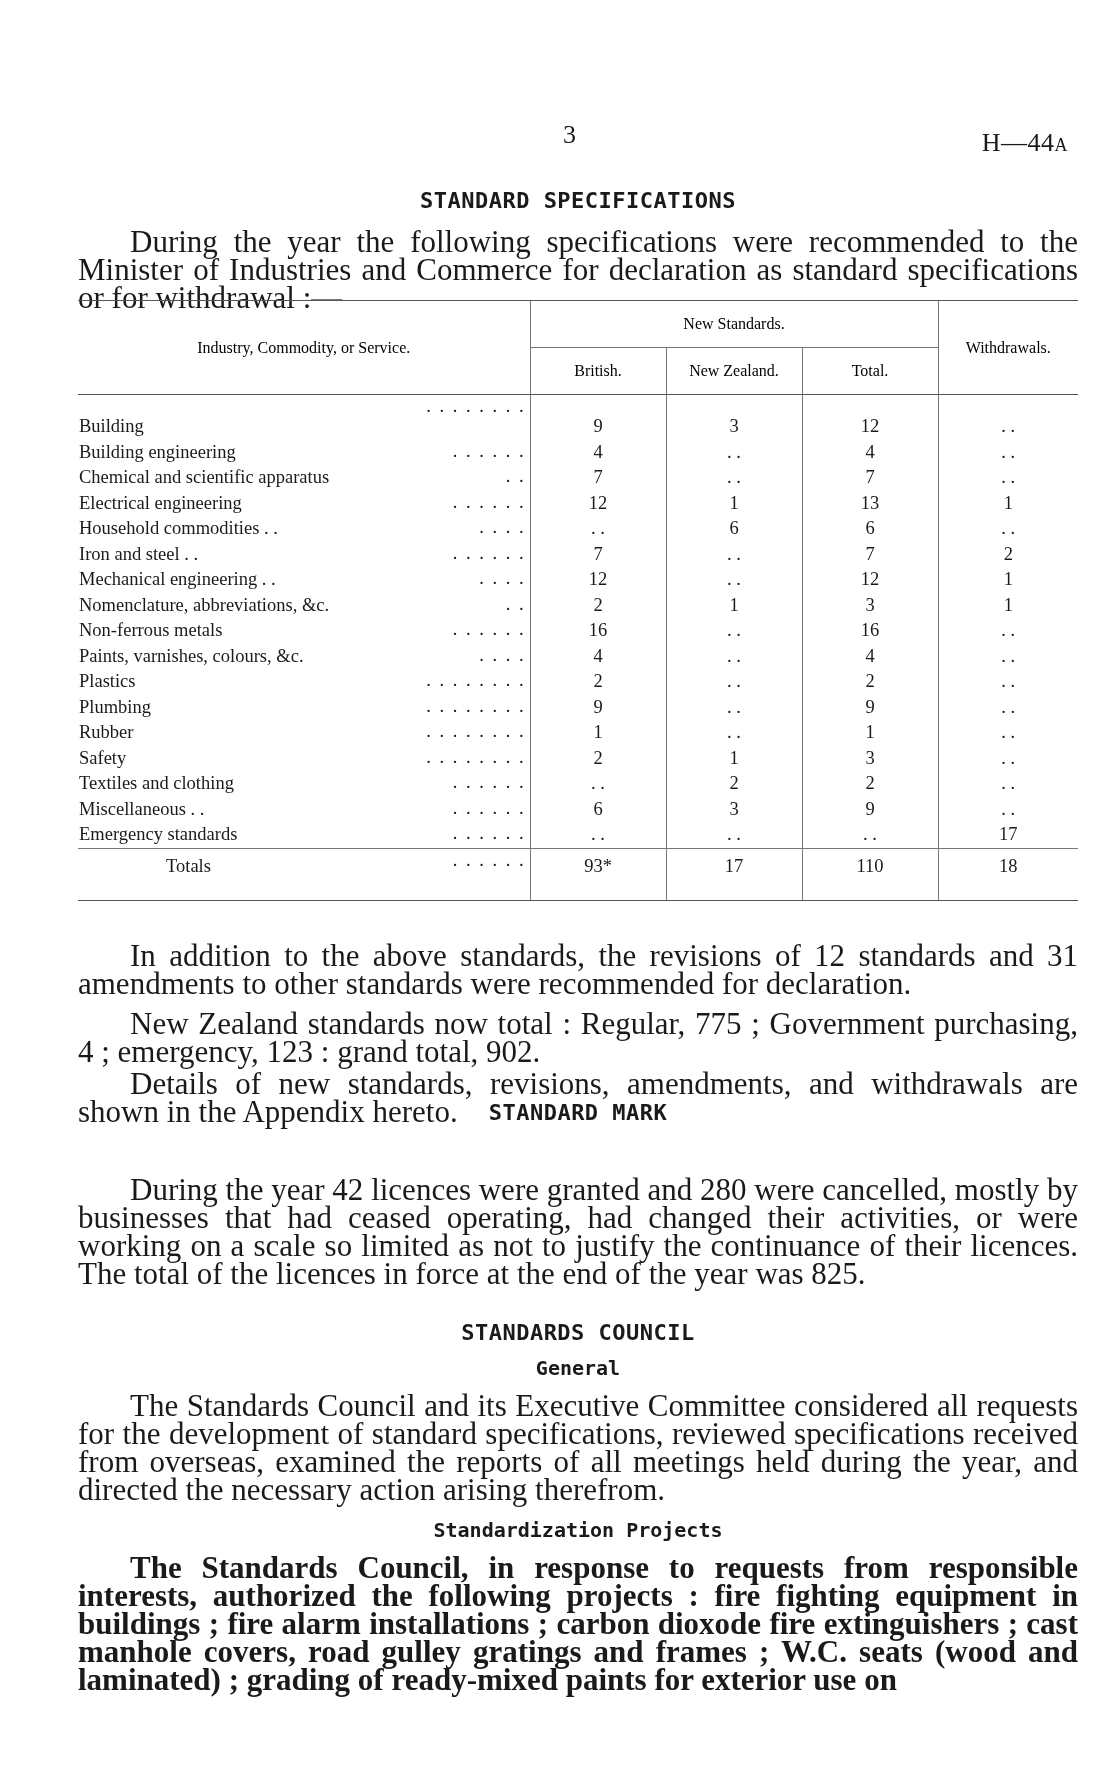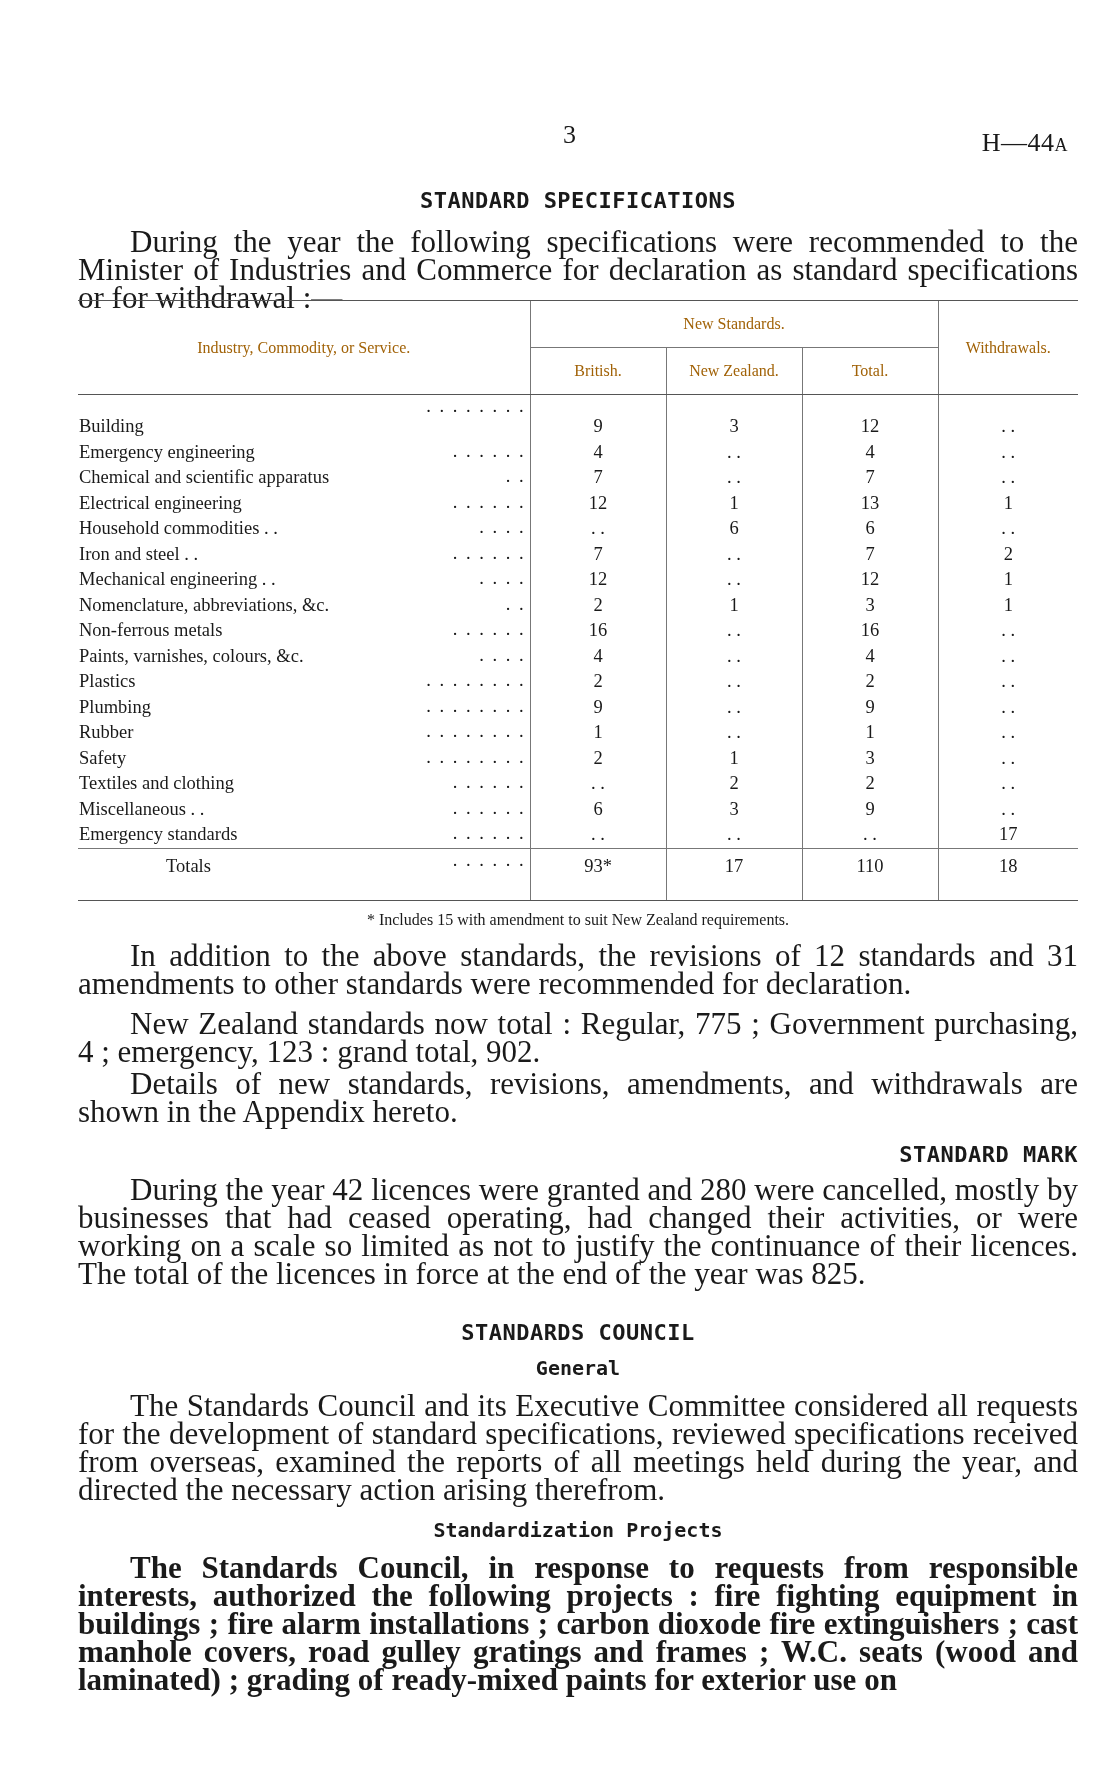--- a/index.html
+++ b/index.html
@@ -14,21 +14,21 @@
                text-align: center; font-size: 22px; margin: 0; letter-spacing: 0.5px; }
   h3.sub { font-family: "DejaVu Sans Mono", "Liberation Mono", monospace; font-weight: bold;
            text-align: center; font-size: 20px; margin: 0; }
   p.body { font-size: 31px; line-height: 28px; margin: 0; text-align: justify; text-indent: 52px; }
   .abs { position: absolute; left: 0; width: 1000px; }
 
   
   .table-wrap { position: absolute; left: 0; top: 300px; width: 1000px; }
   .rule { height: 0; border-top: 1.5px solid #555; }
   table.spec { border-collapse: collapse; width: 1000px; font-size: 18.5px; }
-  table.spec th { font-weight: normal; font-size: 16px; color: #a16207; }
+  table.spec th { font-weight: normal; font-size: 16px; color: #000000; }
   .col-ind { width: 452px; }
   .col-br { width: 136px; }
   .col-nz { width: 136px; }
   .col-tot { width: 136px; }
   .col-wd { width: 140px; }
   .vl { border-left: 1px solid #777; }
   .hdr-top td, .hdr-top th { height: 44px; }
   .hdr-bot th { height: 44px; border-top: 1px solid #777; }
   .hdr-sep { border-bottom: 1.5px solid #555; }
   td.ind { text-align: left; white-space: nowrap; position: relative; line-height: 23.5px; }
@@ -77,21 +77,21 @@
       </thead>
       <tbody id="rows">
           <tr class="first">
             <td class="ind"><span>Building</span><span class="leader">. .      . .      . .      . .</span></td>
             <td class="num vl">9</td>
             <td class="num vl">3</td>
             <td class="num vl">12</td>
             <td class="num vl">. .</td>
           </tr>
           <tr>
-            <td class="ind"><span>Emergency engineering</span><span class="leader">. .      . .      . .</span></td>
+            <td class="ind"><span>Building engineering</span><span class="leader">. .      . .      . .</span></td>
             <td class="num vl">4</td>
             <td class="num vl">. .</td>
             <td class="num vl">4</td>
             <td class="num vl">. .</td>
           </tr>
           <tr>
             <td class="ind"><span>Chemical and scientific apparatus</span><span class="leader">. .</span></td>
             <td class="num vl">7</td>
             <td class="num vl">. .</td>
             <td class="num vl">7</td>
@@ -200,28 +200,27 @@
         <tr class="totals">
           <td class="ind"><span>Totals</span><span class="leader">. .      . .      . .</span></td>
           <td class="num vl">93*</td>
           <td class="num vl">17</td>
           <td class="num vl">110</td>
           <td class="num vl">18</td>
         </tr>
       </tbody>
     </table>
     <div class="rule"></div>
-    <div class="footnote">* Includes 15 with amendment to suit New Zealand requirements.</div>
   </div>
 
   <p class="body abs" style="top:942px;">In addition to the above standards, the revisions of 12 standards and 31 amendments to other standards were recommended for declaration.</p>
   <p class="body abs" style="top:1010px;">New Zealand standards now total : Regular, 775 ; Government purchasing, 4 ; emergency, 123 : grand total, 902.</p>
   <p class="body abs" style="top:1070px;">Details of new standards, revisions, amendments, and withdrawals are shown in the Appendix hereto.</p>
 
-  <h2 class="section abs" style="top:1142px;text-align:right;">STANDARD MARK</h2>
+  <h2 class="section abs" style="top:1100px;">STANDARD MARK</h2>
   <p class="body abs" style="top:1176px;">During the year 42 licences were granted and 280 were cancelled, mostly by businesses that had ceased operating, had changed their activities, or were working on a scale so limited as not to justify the continuance of their licences. The total of the licences in force at the end of the year was 825.</p>
 
   <h2 class="section abs" style="top:1320px;">STANDARDS COUNCIL</h2>
   <h3 class="sub abs" style="top:1356px;">General</h3>
   <p class="body abs" style="top:1392px;">The Standards Council and its Executive Committee considered all requests for the development of standard specifications, reviewed specifications received from overseas, examined the reports of all meetings held during the year, and directed the necessary action arising therefrom.</p>
 
   <h3 class="sub abs" style="top:1518px;">Standardization Projects</h3>
   <p class="body abs" style="top:1554px;font-weight:bold;">The Standards Council, in response to requests from responsible interests, authorized the following projects : fire fighting equipment in buildings ; fire alarm installations ; carbon dioxode fire extinguishers ; cast manhole covers, road gulley gratings and frames ; W.C. seats (wood and laminated) ; grading of ready-mixed paints for exterior use on</p>
 </div>
 

